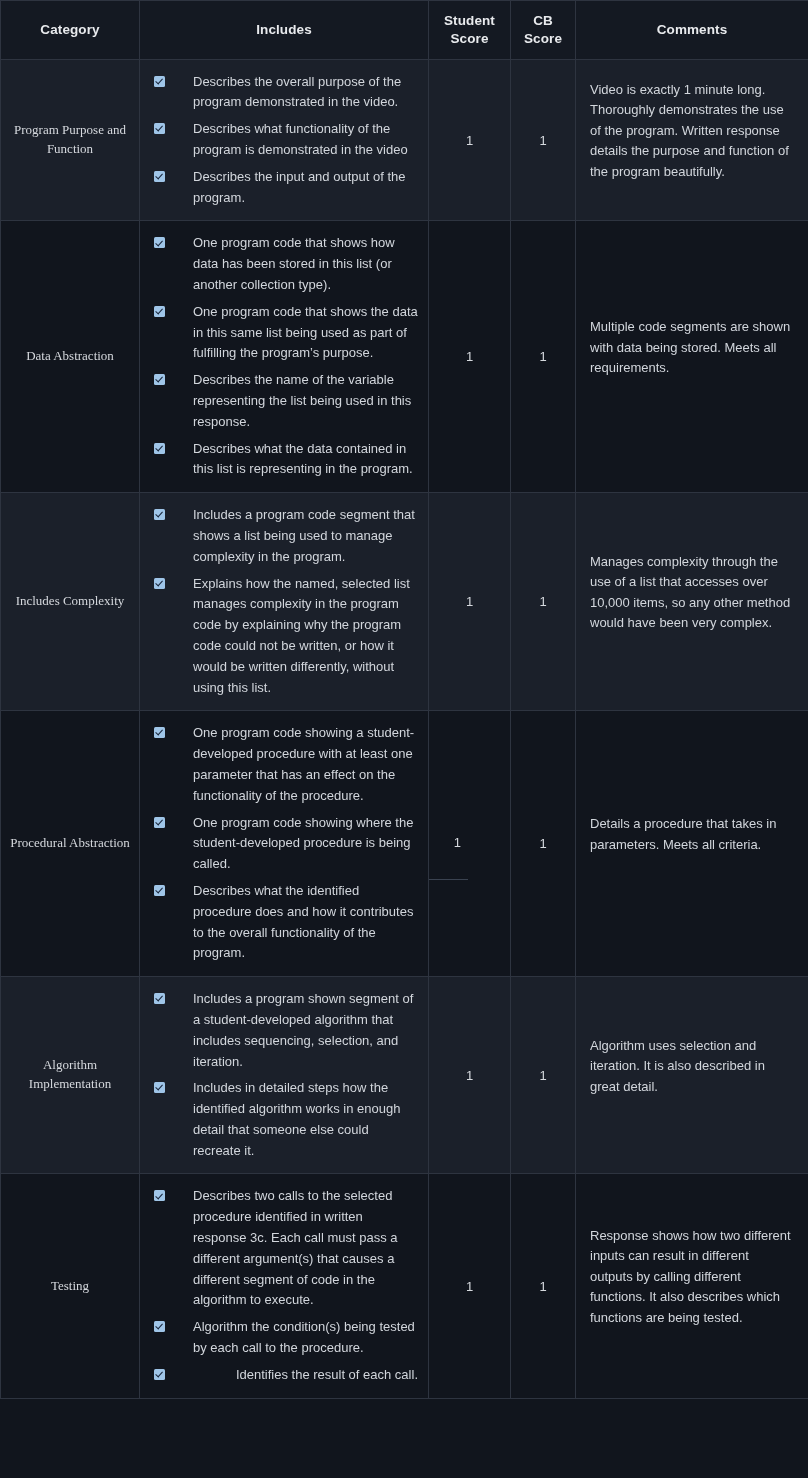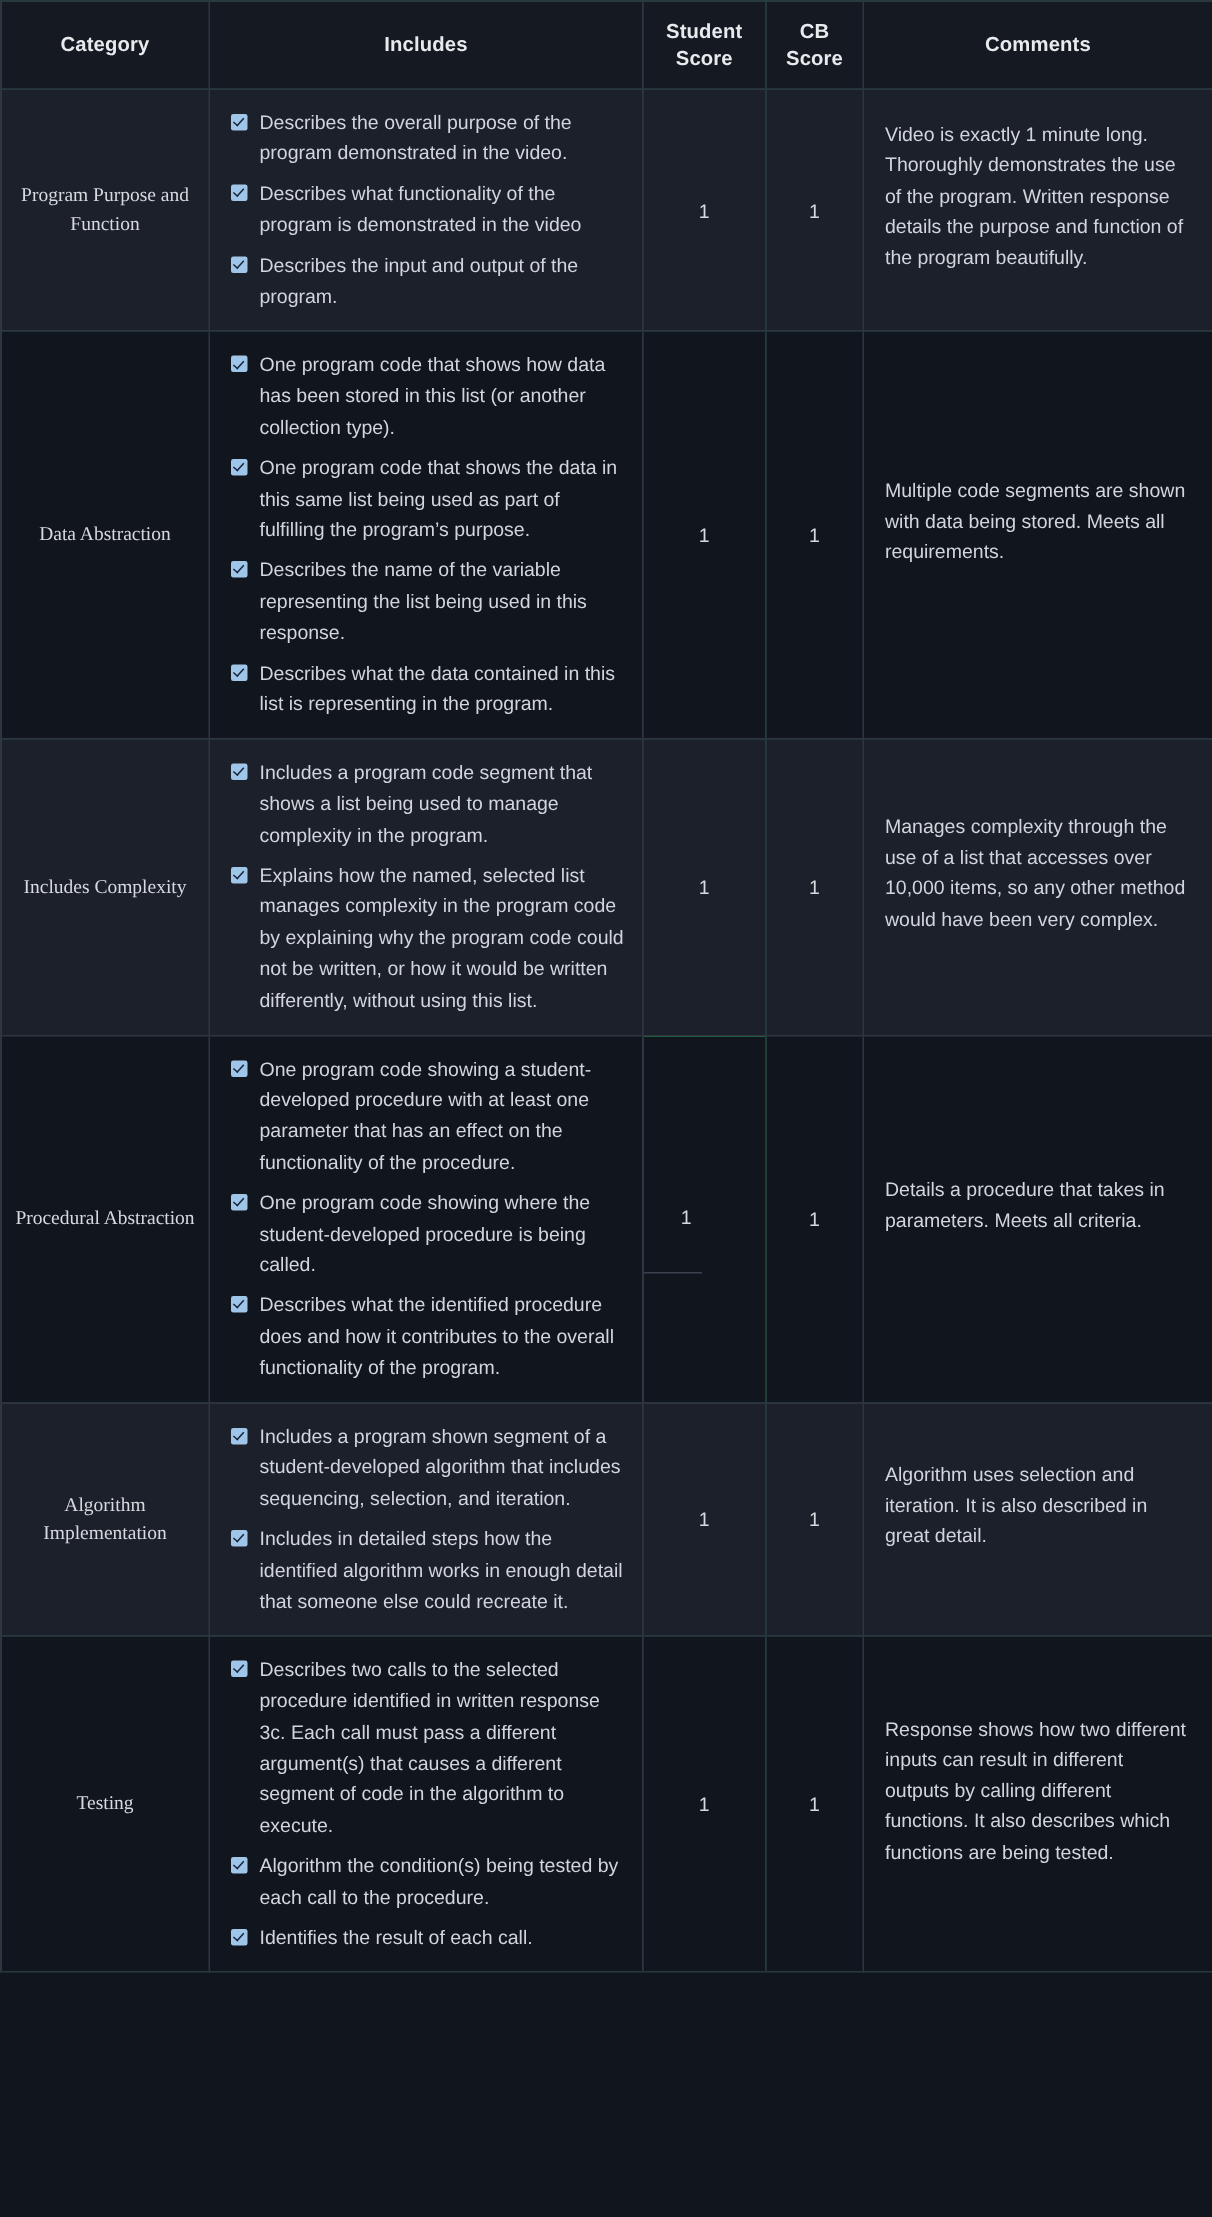--- a/index.html
+++ b/index.html
@@ -73,22 +73,23 @@
     line-height: 1.58;
   }
 
   
   ul.criteria-list { list-style: none; }
 
   ul.criteria-list li {
     display: flex;
     align-items: flex-start;
     margin-bottom: 6px;
-  }
-  ul.criteria-list li:last-child { margin-bottom: 0; }
+    gap: 20px;
+  }
+  ul.criteria-list li:last-child { margin-bottom: 0; justify-content: space-between; }
 
   .checkbox-icon {
     flex: 0 0 auto;
     width: 11px;
     height: 11px;
     margin-top: 4px;
     margin-right: 8px;
     background: #9fc5e8;
     border-radius: 1.5px;
     position: relative;

